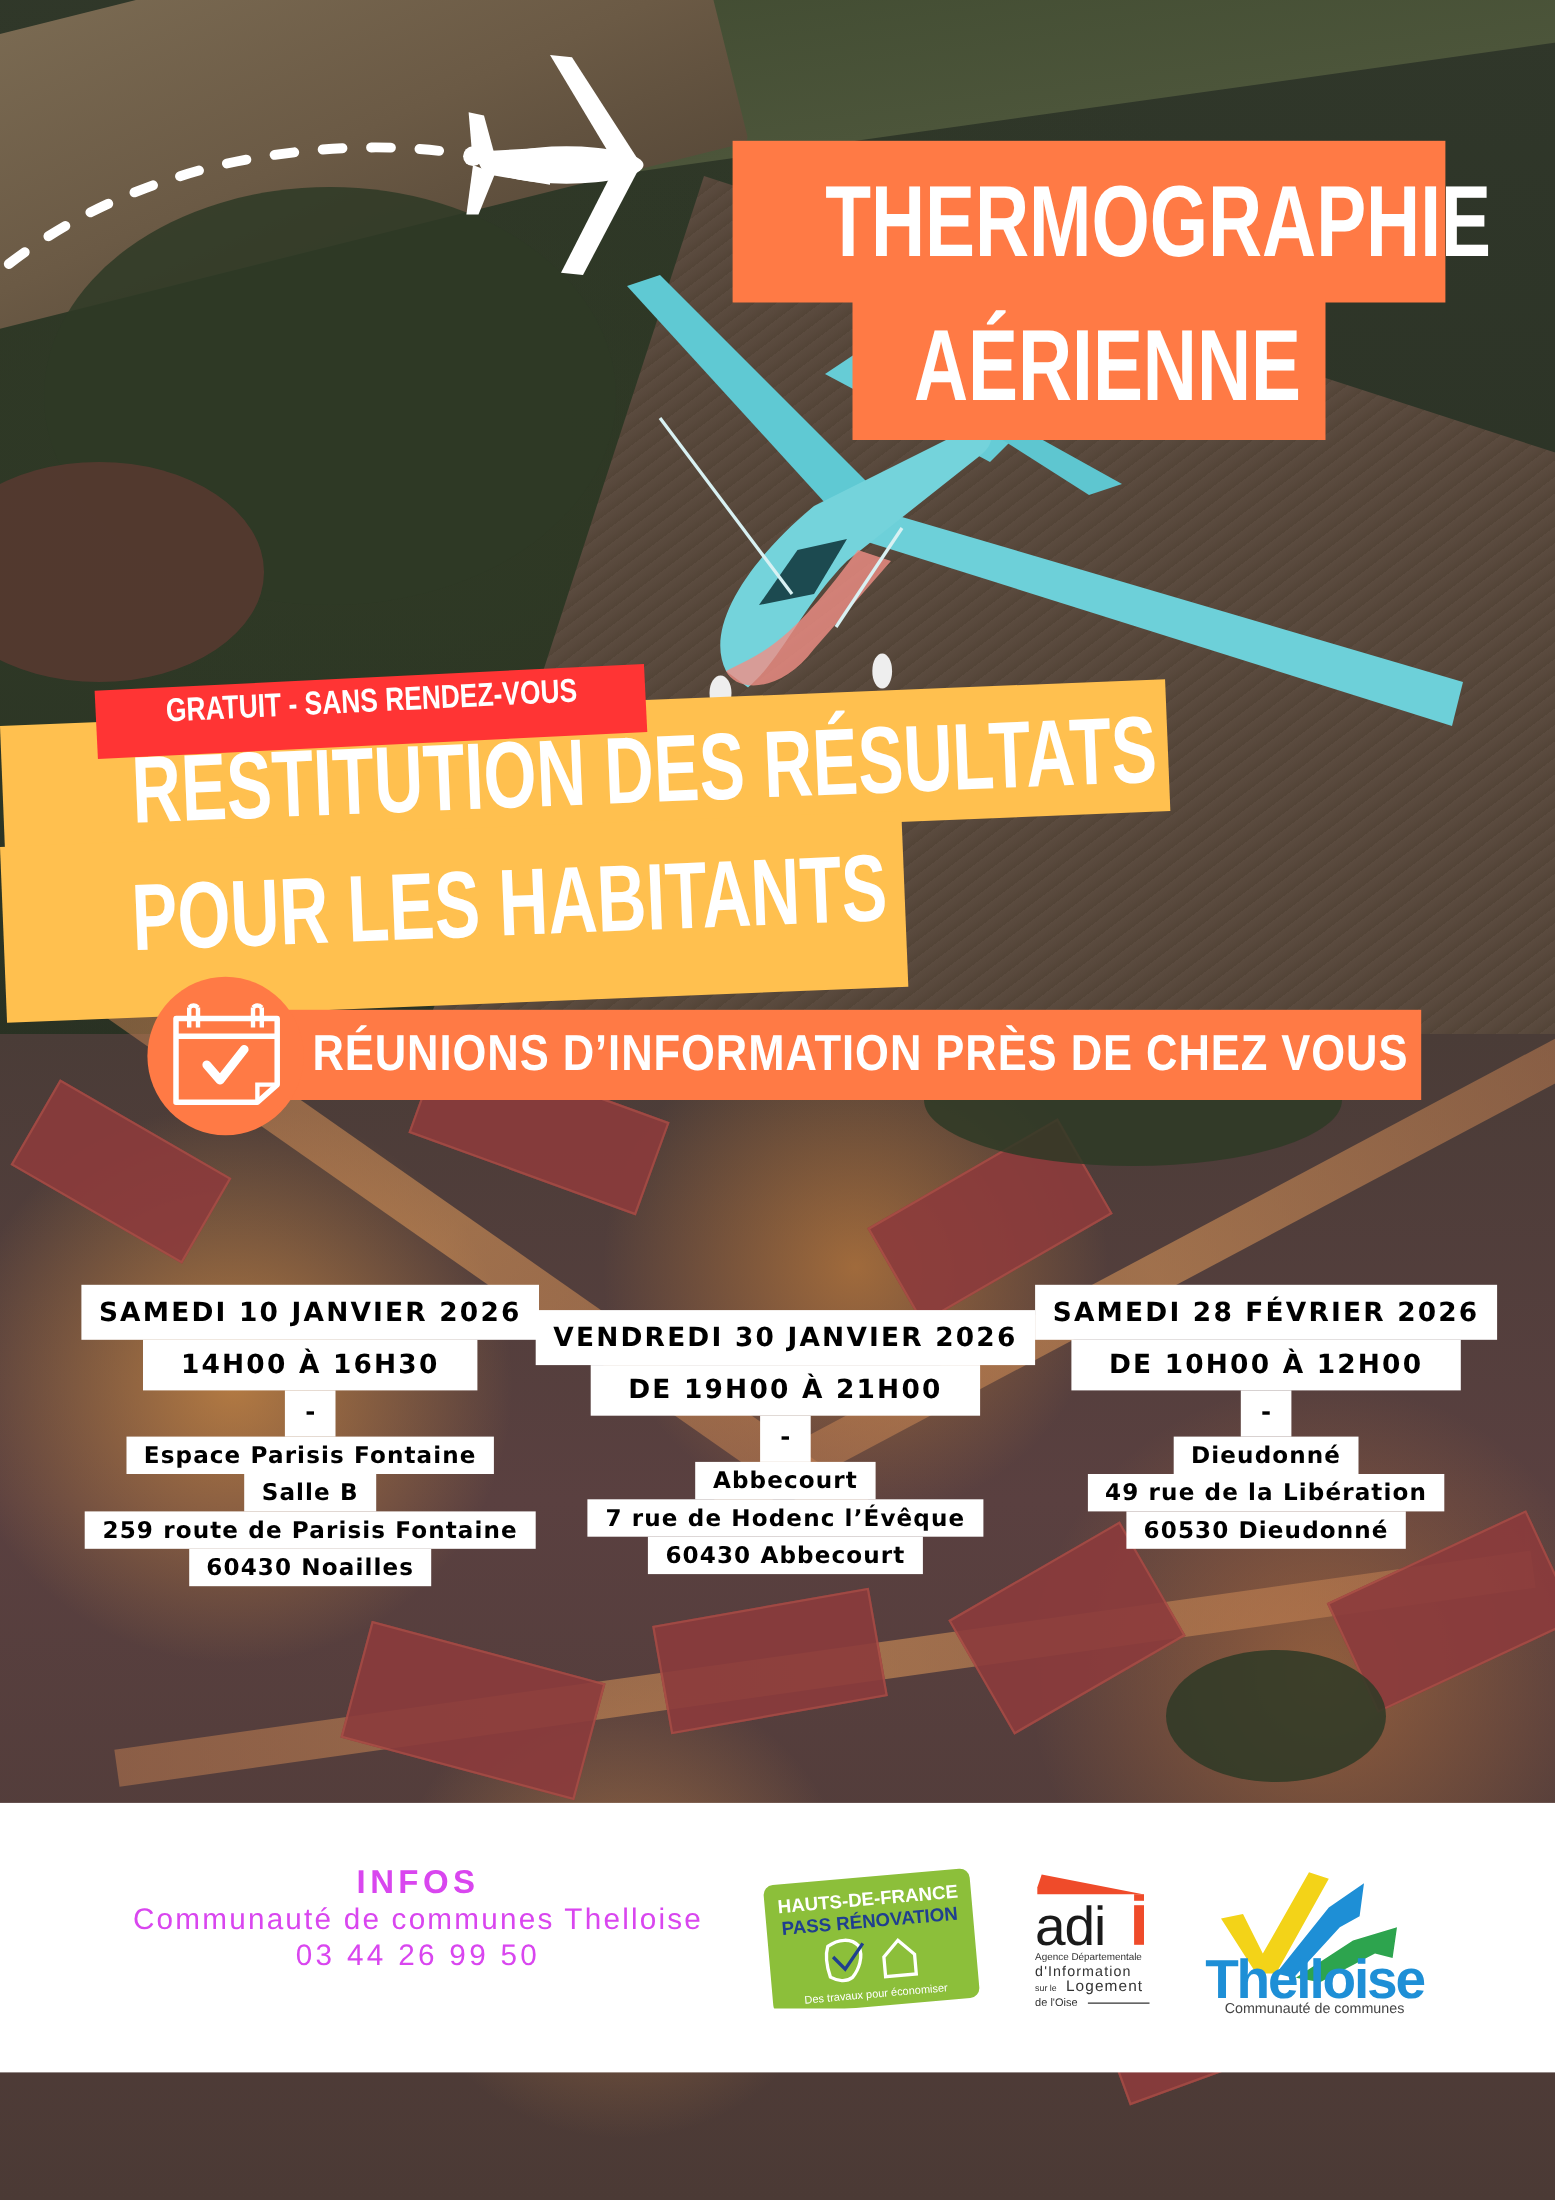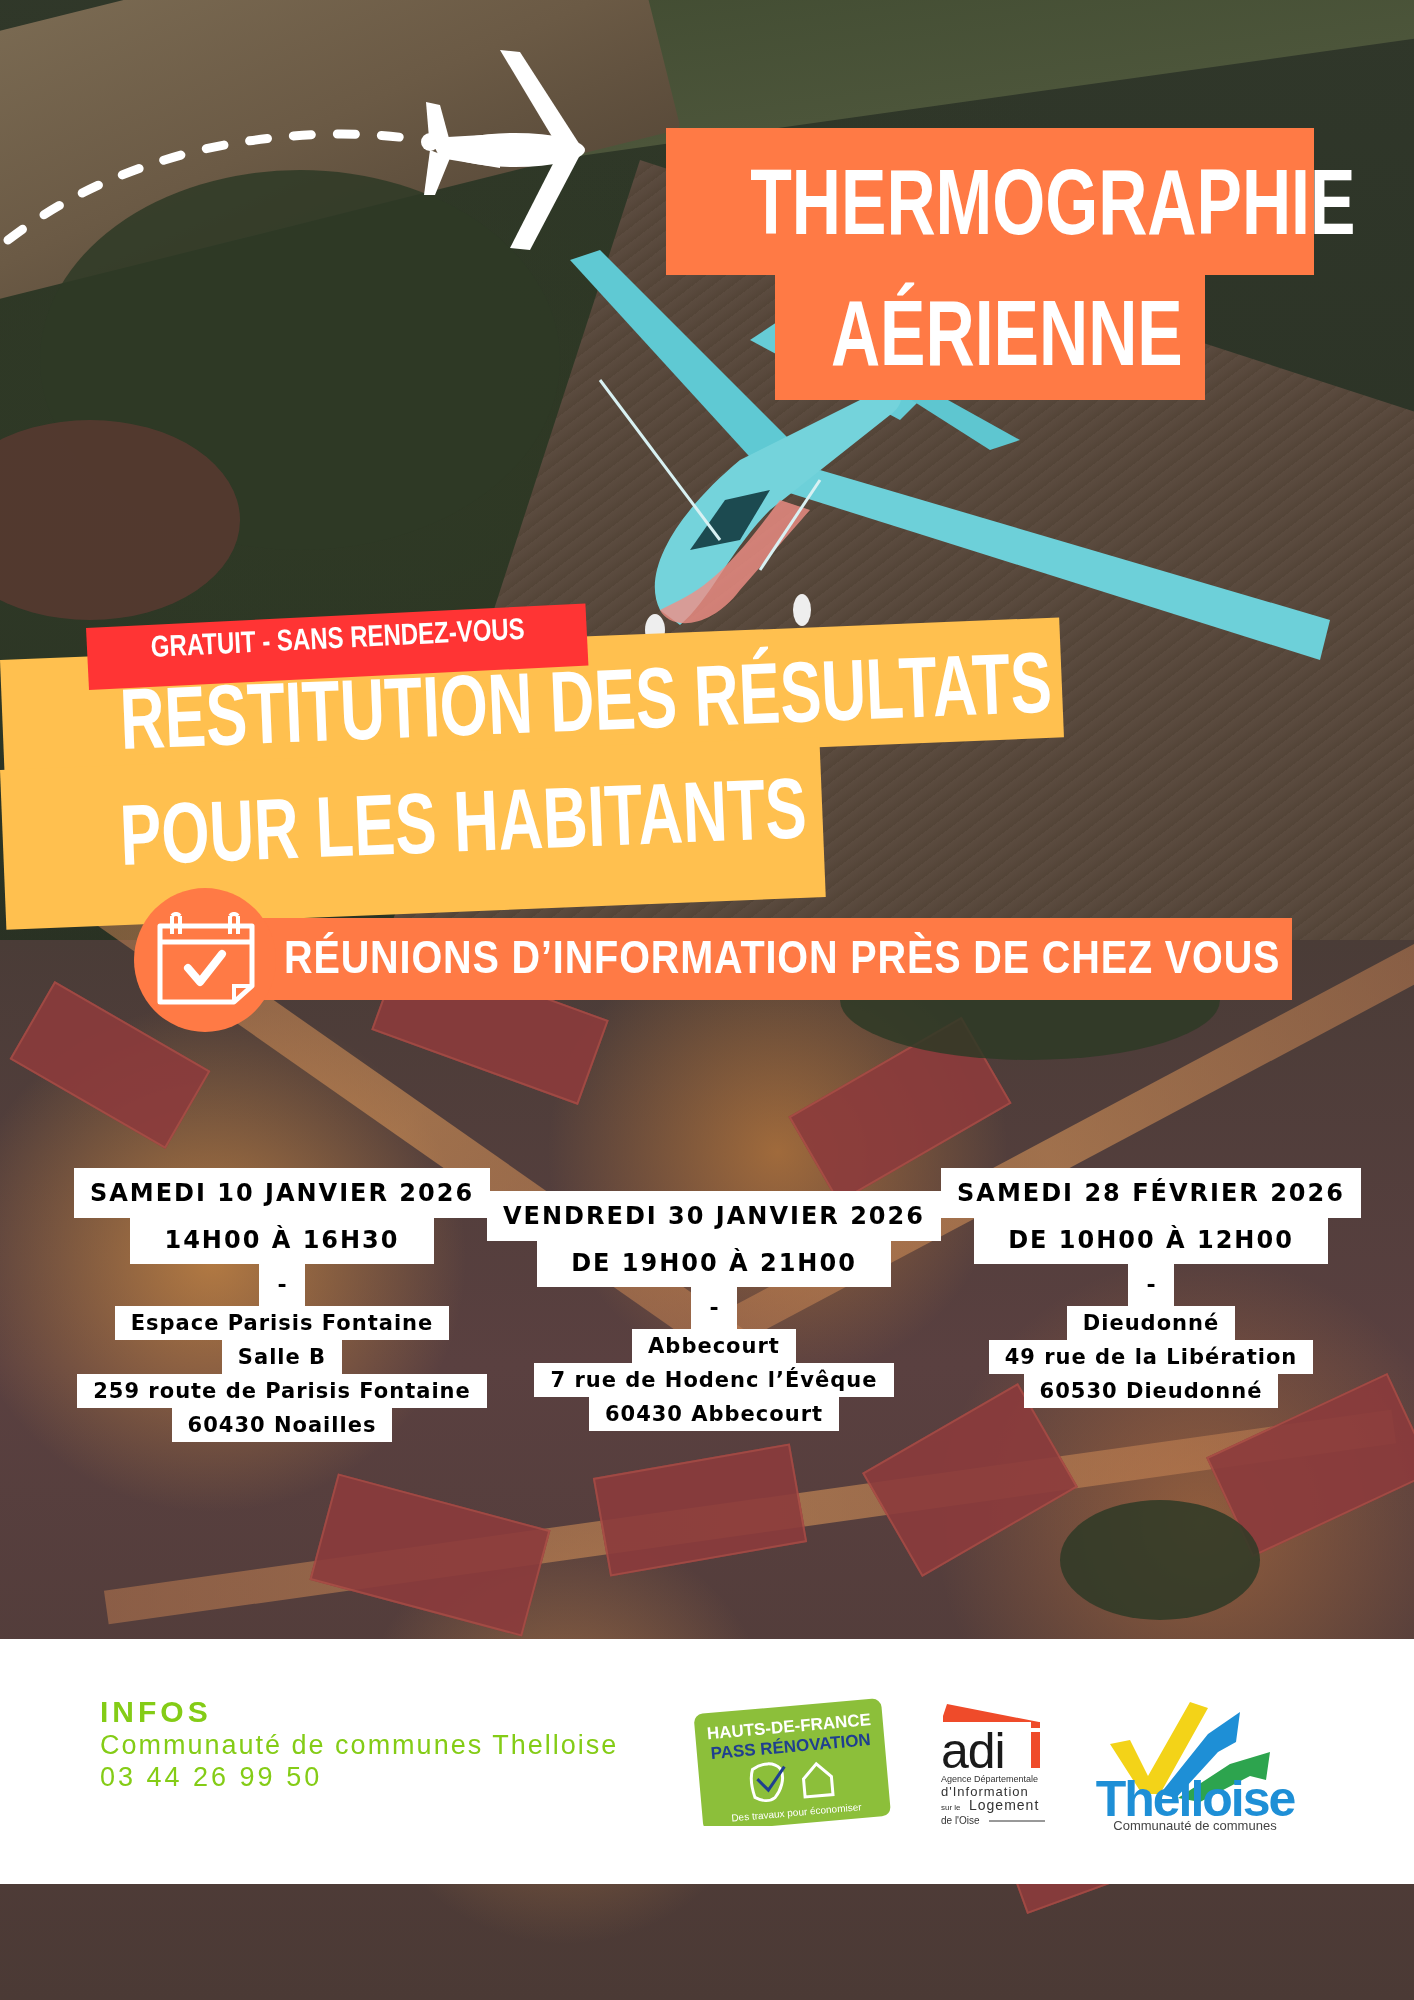--- a/index.html
+++ b/index.html
@@ -70,21 +70,21 @@
   .event { position: absolute; top: 1168px; display: flex; flex-direction: column; align-items: center; }
   .chip { background: #fff; color: #000000; font-family: "DejaVu Sans", sans-serif; font-weight: bold;
     text-align: center; white-space: nowrap; }
   .chip-date { font-size: 24px; letter-spacing: 2px; padding: 8px 16px; line-height: 34px; }
   .chip-time { font-size: 24px; letter-spacing: 2px; padding: 4px 34px 6px; line-height: 36px; }
   .chip-dash { font-size: 22px; padding: 2px 18px; line-height: 38px; }
   .chip-addr { font-size: 21px; letter-spacing: 1px; padding: 0 16px; line-height: 34px; }
 
   
   .footer { position: absolute; left: 0; top: 1639px; width: 1414px; height: 245px; background: #fff; }
-  .info { position: absolute; left: 100px; top: 1695px; width: 560px; color: #84cc16; }
+  .info { position: absolute; left: 100px; top: 1695px; width: 560px; text-align: center; color: #d946ef; }
   .info-title { font-family: "Liberation Sans", sans-serif; font-weight: bold; font-size: 30px; letter-spacing: 4px; line-height: 34px; }
   .info-org { font-family: "Liberation Sans", sans-serif; font-weight: normal; font-size: 27px; letter-spacing: 2px; line-height: 32px; }
   .info-line { font-family: "Liberation Sans", sans-serif; font-size: 27px; letter-spacing: 3px; line-height: 32px; }
 
   .logo-hdf { position: absolute; left: 692px; top: 1698px; width: 200px; height: 128px; }
   .logo-adil { position: absolute; left: 935px; top: 1700px; width: 120px; height: 130px; }
   .logo-thel { position: absolute; left: 1090px; top: 1698px; width: 210px; height: 135px; }
 </style>
 </head>
 <body>

